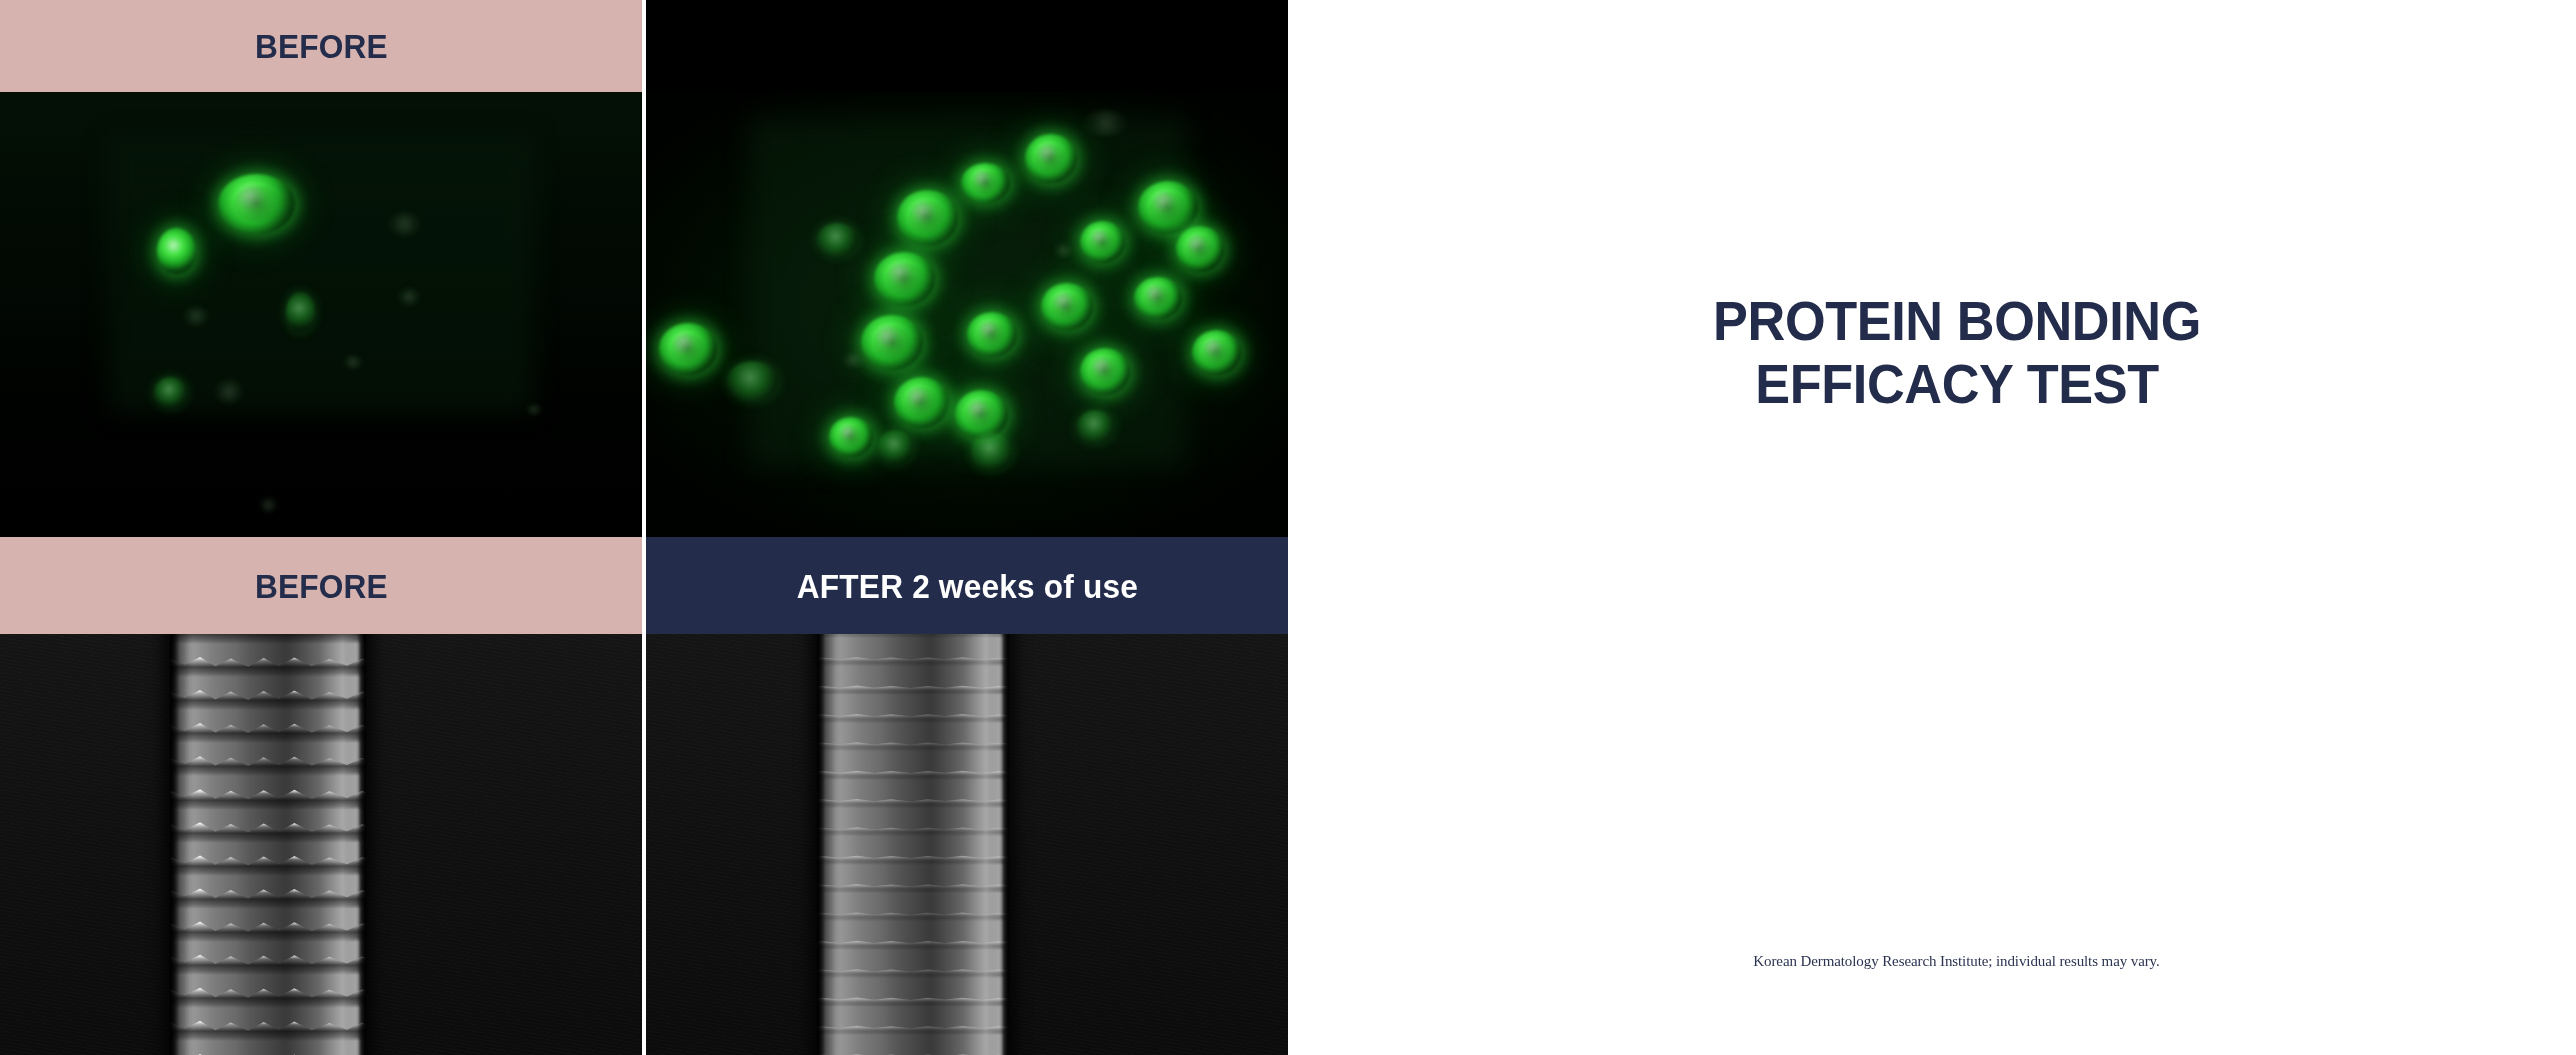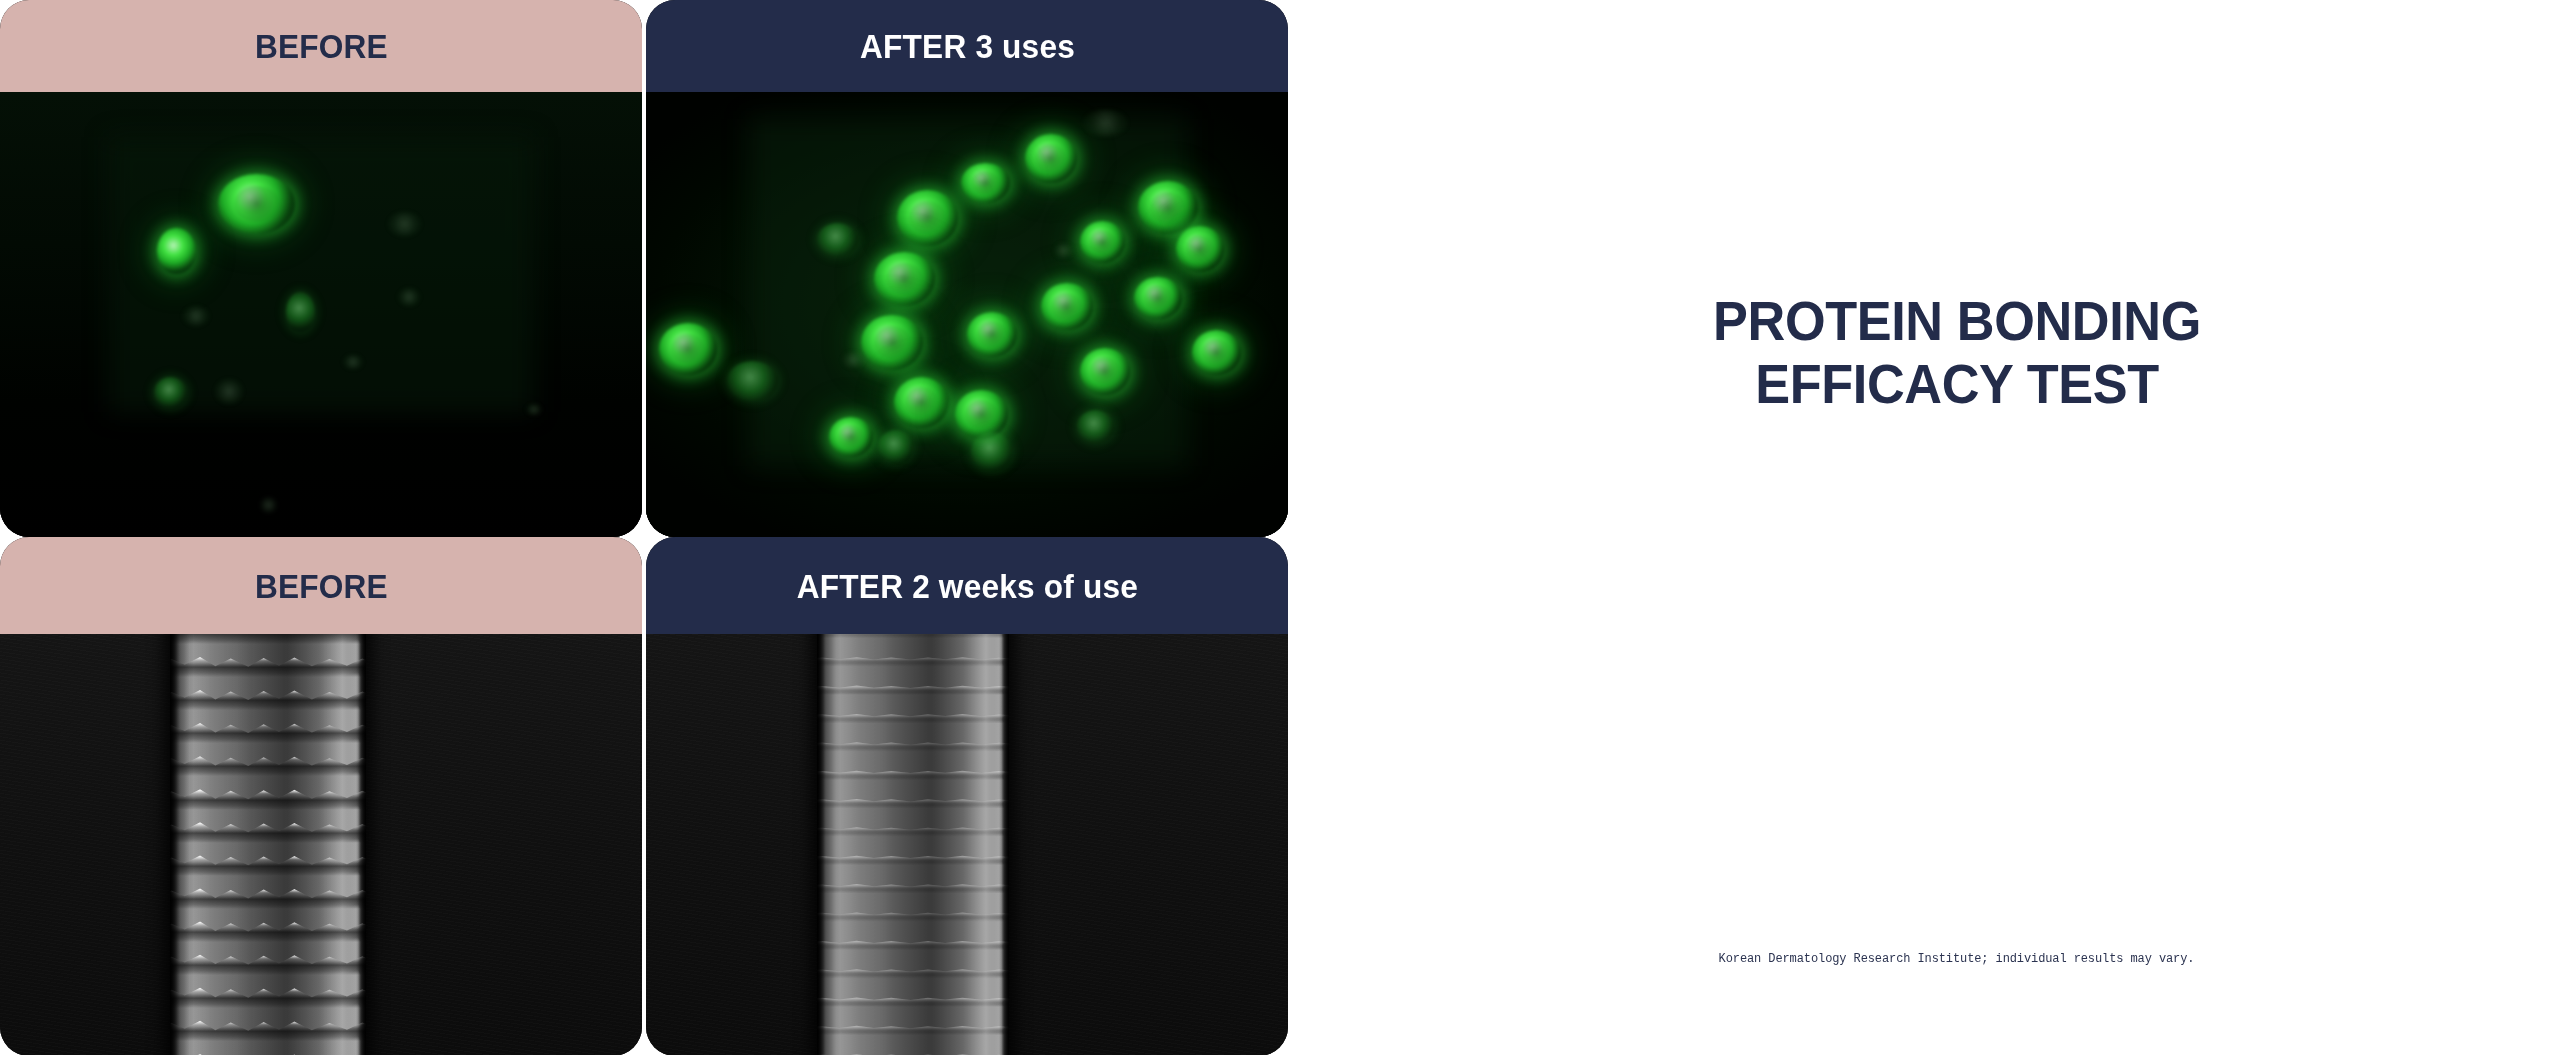--- a/index.html
+++ b/index.html
@@ -42,21 +42,20 @@
     flex-direction: row;
   }
   .grid-row-1 { top: 0px;   height: 537px; }
   .grid-row-2 { top: 537px; height: 519px; }
 
   .grid-cell {
     position: relative;
     height: 100%;
     overflow: hidden;
     background: #000000;
-    border-radius: 29px;
   }
   .cell-left  { width: 642px; flex: 0 0 642px; }
   .cell-gap   { width: 4.4px;  flex: 0 0 4.4px; background: #ffffff; }
   .cell-right { width: 642px; flex: 0 0 642px; }
 
   
   .band {
     position: absolute;
     top: 0; left: 0; right: 0;
     height: 92px;
@@ -328,23 +327,23 @@
   .body-copy .ln { display: block; }
 
   .footnote {
     position: absolute;
     top: 952px;
     left: 50%;
     transform: translateX(-50%);
     width: 968px;
     text-align: center;
     color: #2b3350;
-    font-family: Liberation Mono, monospace;
+    font-family: Liberation Serif, serif;
     font-weight: 400;
-    font-size: 12px;
+    font-size: 15px;
     line-height: 1.3;
     letter-spacing: -0.1px;
   }
 </style>
 </head>
 <body>
 
 <div class="page">
 
   <div class="grid-panel">
@@ -372,23 +371,20 @@
               <div class="cellpt faint" style="left:40.5%; top:91.0%; width:2.6%; height:3.6%;"></div>
               <div class="cellpt faint" style="left:82.0%; top:70.0%; width:2.4%; height:2.6%;"></div>
             </div>
           </div>
         </div>
       </div>
 
       <div class="cell-gap"></div>
 
       <div class="grid-cell cell-right">
-        <div class="band band-after">
-          <span class="band-label">AFTER 3 uses</span>
-        </div>
         <div class="media">
           <div class="fluo fluo-after">
             <div class="fluo-haze"></div>
             <div class="fluo-plate"></div>
             <div class="cellgrp">
               <div class="cellpt ring" style="left:59.0%; top:9.5%;  width:8.0%; height:11.0%;"></div>
               <div class="cellpt ring" style="left:49.0%; top:16.0%; width:7.6%; height:9.0%;"></div>
               <div class="cellpt ring" style="left:39.0%; top:22.0%; width:9.6%; height:12.5%;"></div>
               <div class="cellpt ring" style="left:76.5%; top:20.0%; width:9.4%; height:12.0%;"></div>
               <div class="cellpt dim" style="left:26.5%; top:29.5%; width:6.4%; height:7.4%;"></div>

